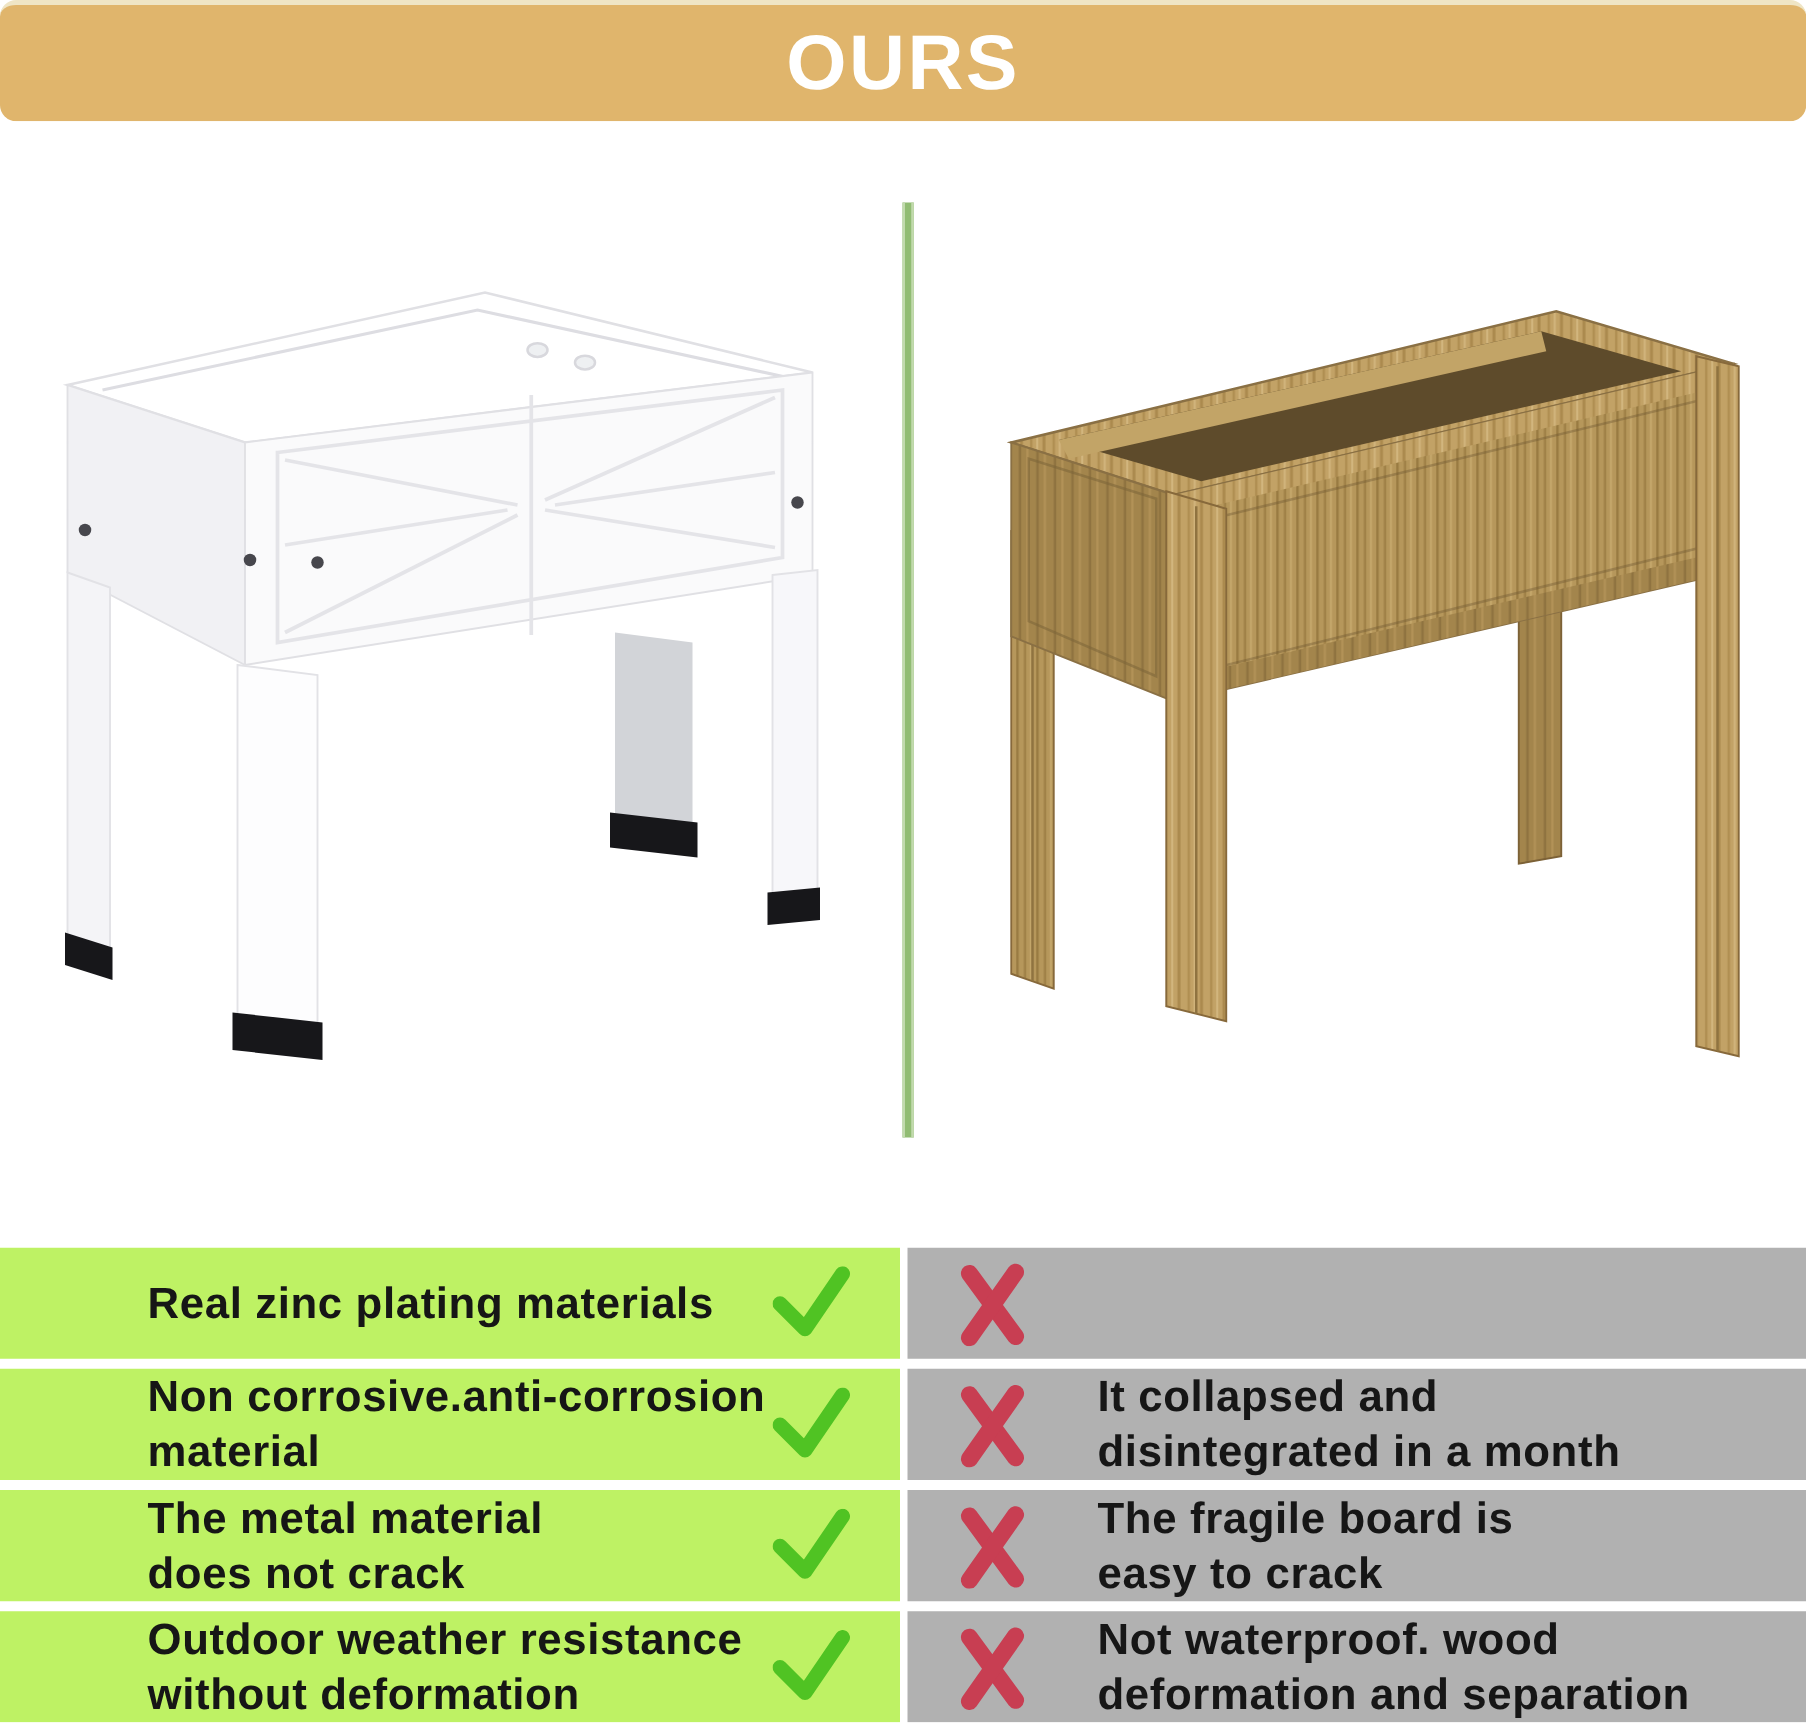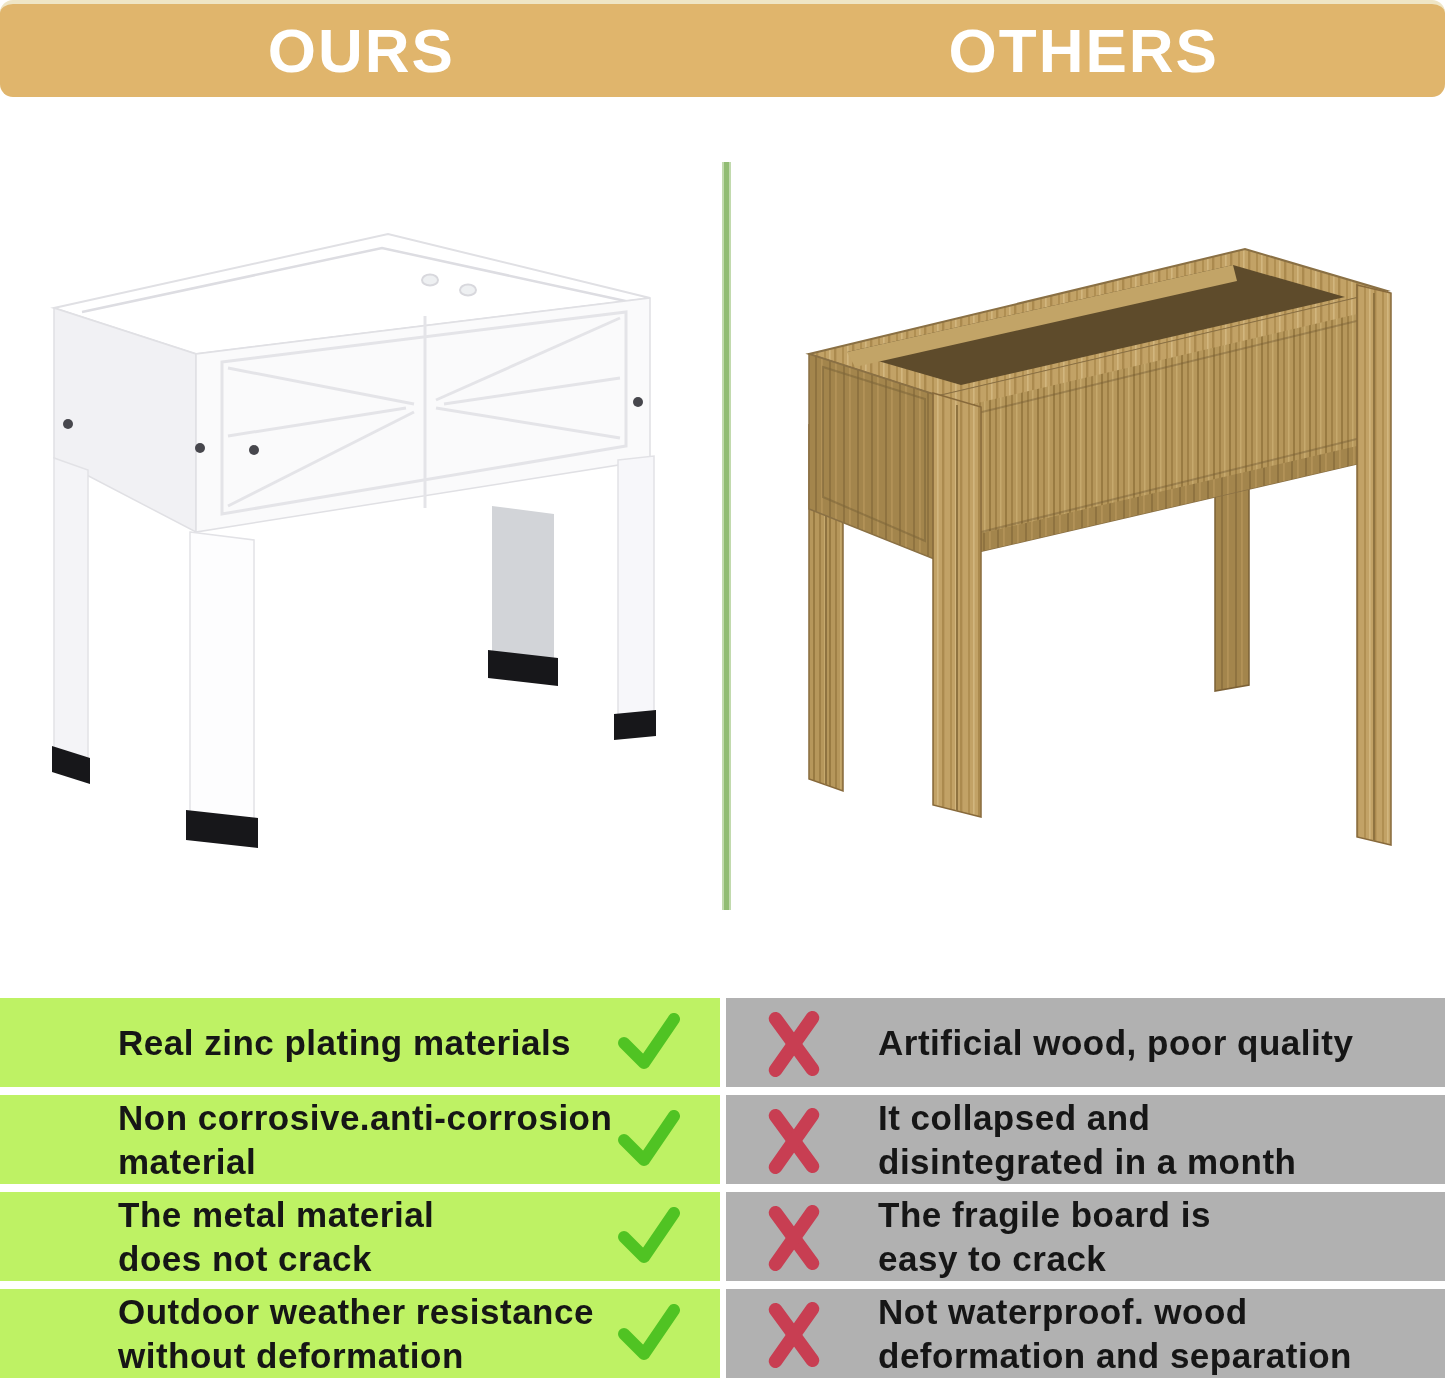--- a/index.html
+++ b/index.html
@@ -49,23 +49,20 @@
   .cell-others .cell-text { margin-left:56px; }
 </style>
 </head>
 <body>
 
 <div class="page">
 
   <div class="header">
     <div class="header-half">
       <span class="header-label">OURS</span>
-    </div>
-    <div class="header-half">
-      <span class="header-label">OTHERS</span>
     </div>
   </div>
 
   <div class="products">
     <div class="divider"></div>
 
     <svg class="product product-left" viewBox="0 0 650 670">
       <g>
 
         <polygon points="452,286 514,294 514,440 452,432" fill="#d2d4d8"></polygon>
@@ -164,21 +161,20 @@
           <path d="M6 30 L26 50 L56 6" fill="none" stroke-width="12" stroke-linecap="round" stroke-linejoin="round" stroke="#50C323"></path>
         </svg>
       </div>
       <div class="cell cell-others">
         <svg class="cross-svg" viewBox="0 0 56 70">
           <g fill="none" stroke-width="14" stroke-linecap="round" stroke="#C83E52">
             <path d="M9 10 L47 62"></path>
               <path d="M47 9 L9 63"></path>
           </g>
         </svg>
-        <div class="cell-text">Artificial wood, poor quality</div>
       </div>
     </div>
 
     <div class="row">
       <div class="cell cell-ours">
         <div class="cell-text">Non corrosive.anti-corrosion
 material</div>
         <svg class="check-svg" viewBox="0 0 62 60">
           <path d="M6 30 L26 50 L56 6" fill="none" stroke-width="12" stroke-linecap="round" stroke-linejoin="round" stroke="#50C323"></path>
         </svg>

